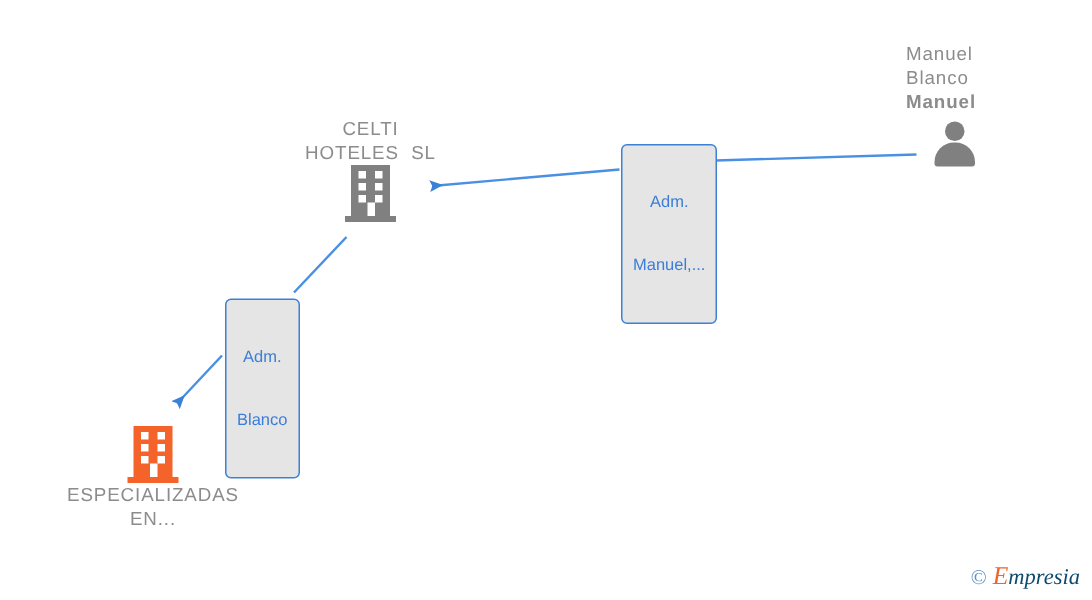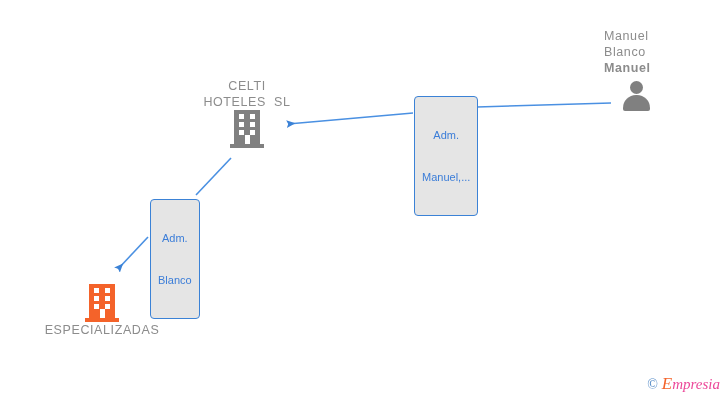--- a/index.html
+++ b/index.html
@@ -135,21 +135,21 @@
     font-size: 14px;
     font-family: "Liberation Serif", serif;
   }
   .wm-e {
     color: #f4632a;
     font-size: 17px;
     font-style: italic;
     font-family: "Liberation Serif", serif;
   }
   .wm-rest {
-    color: #ec4899;
+    color: #0c4a6e;
     font-size: 15px;
     font-style: italic;
     font-family: "Liberation Serif", serif;
     margin-left: -4px;
   }
 </style>
 </head>
 <body>
 
 <div id="canvas">
@@ -190,20 +190,21 @@
       <div class="b-win" style="left:9px;  top:4px;"></div>
       <div class="b-win" style="left:20px; top:4px;"></div>
       <div class="b-win" style="left:9px;  top:12px;"></div>
       <div class="b-win" style="left:20px; top:12px;"></div>
       <div class="b-win" style="left:9px;  top:20px;"></div>
       <div class="b-win" style="left:20px; top:20px;"></div>
       <div class="b-door"></div>
       <div class="b-base"></div>
     </div>
     <div class="node-label">ESPECIALIZADAS</div>
+    <div class="node-label">EN...</div>
   </div>
 
   <div class="node" style="left:588px; top:28px; width:96px;">
     <div class="node-label" style="text-align:left; padding-left:16px;">Manuel</div>
     <div class="node-label" style="text-align:left; padding-left:16px;">Blanco</div>
     <div class="node-label" style="text-align:left; padding-left:16px;font-weight:bold;">Manuel</div>
     <div class="person" style="margin-top:4px;">
       <div class="p-head"></div>
       <div class="p-body"></div>
     </div>

